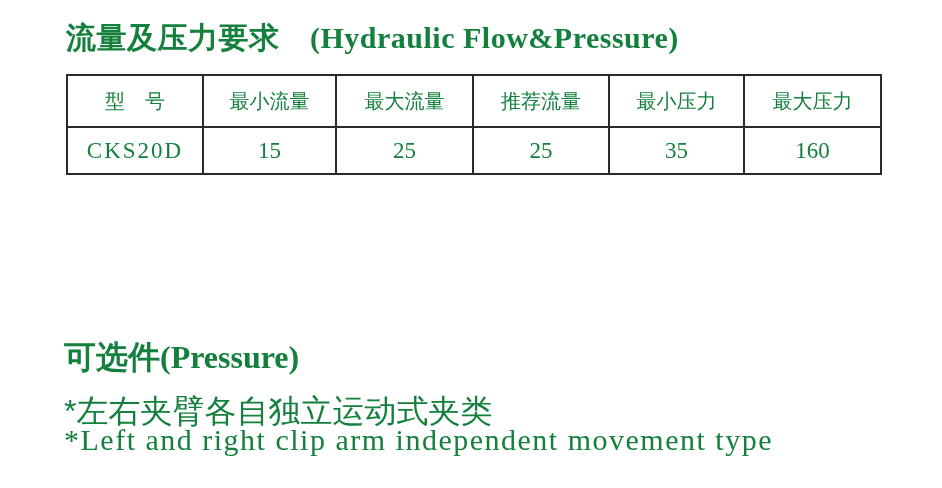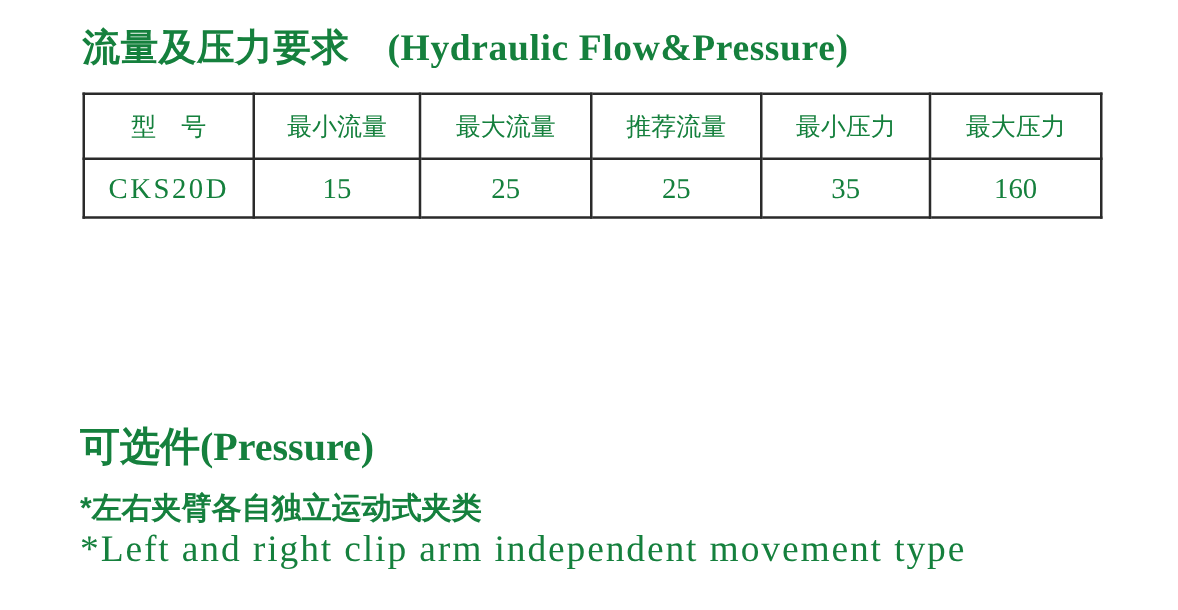--- a/index.html
+++ b/index.html
@@ -65,22 +65,22 @@
     font-size: 32px;
     font-weight: 600;
     white-space: nowrap;
   }
   .note-zh {
     position: absolute;
     left: 64px;
     top: 390px;
     margin: 0;
     font-family: "Liberation Sans", "DejaVu Sans", sans-serif;
-    font-weight: 700;
-    font-size: 24px;
+    font-weight: 400;
+    font-size: 32px;
     white-space: nowrap;
   }
   .note-en {
     position: absolute;
     left: 64px;
     top: 423px;
     margin: 0;
     font-size: 30px;
     letter-spacing: 1.5px;
     white-space: nowrap;

